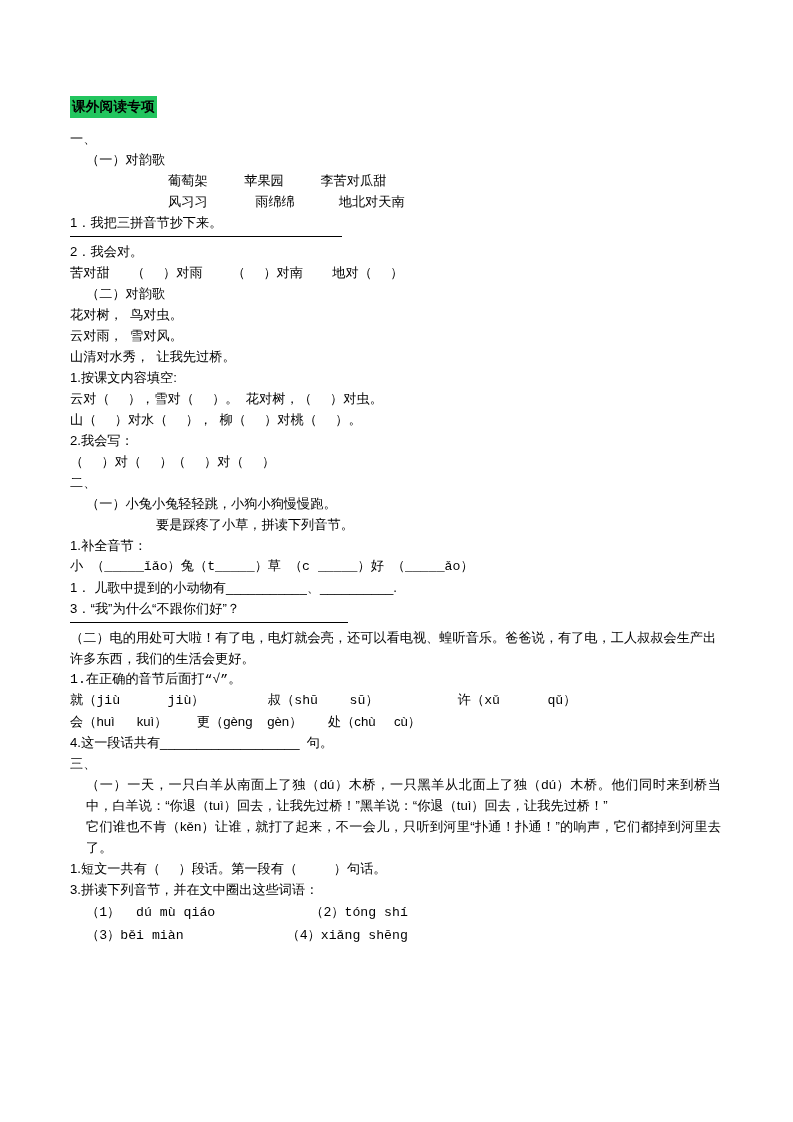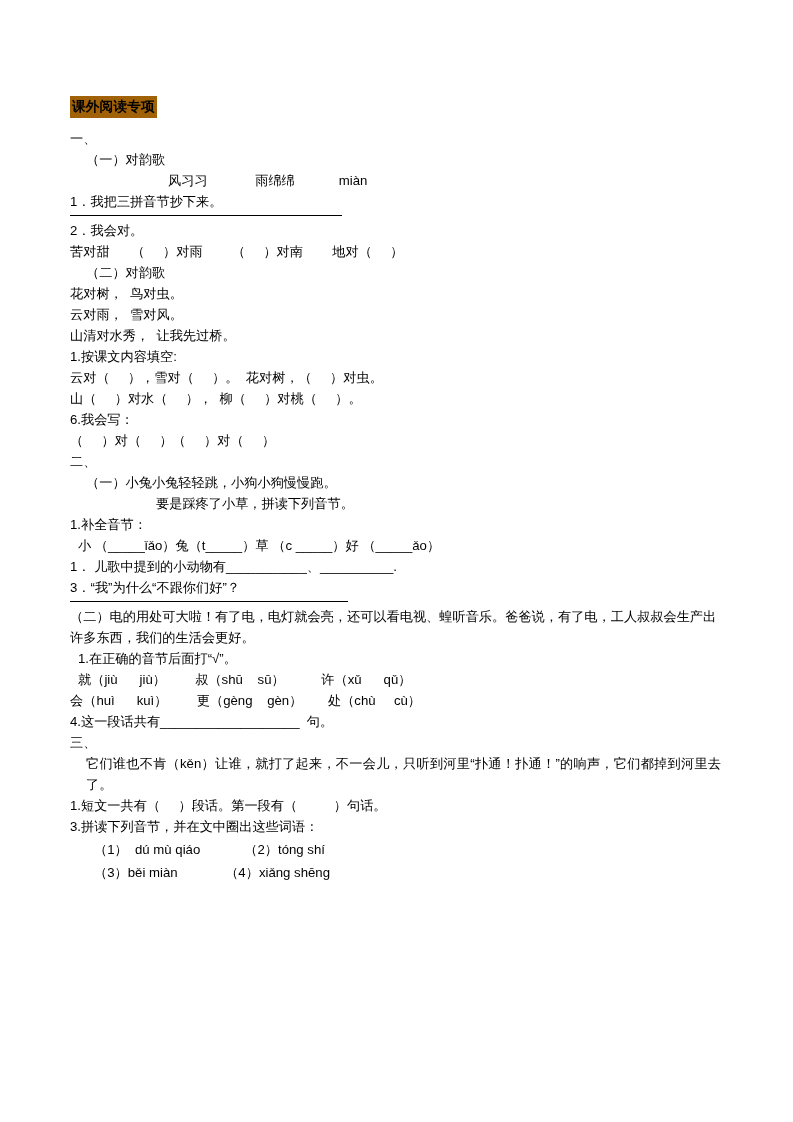--- a/index.html
+++ b/index.html
@@ -25,21 +25,21 @@
   }
   .doc {
     font-size: 13.2px;
     line-height: 21px;
   }
   .title-wrap {
     margin-bottom: 10px;
   }
   .hl-title {
     display: inline-block;
-    background: #a16207;
+    background: #22c55e;
     font-weight: bold;
     font-size: 13.6px;
     line-height: 19px;
     padding: 1px 2px 2px 2px;
     letter-spacing: 0.2px;
   }
   p {
     margin: 0;
     padding: 0;
     line-height: 21px;
@@ -56,68 +56,69 @@
     height: 0;
     margin: 3px 0 4px 0;
   }
   .blank-rule.w-short { width: 272px; }
   .blank-rule.w-long { width: 278px; }
   .just {
     text-align: justify;
     text-justify: inter-ideograph;
   }
   .pinyin {
-    font-family: Liberation Sans, sans-serif;
-    margin-left: 8px;
+    font-family: Liberation Mono, monospace;
   }
   .sec-gap { height: 2px; }
 </style>
 </head>
 <body>
 
 <div class="page">
   <div class="doc">
 
     <div class="title-wrap">
       <span class="hl-title">课外阅读专项</span>
     </div>
 
     <p class="ln">一、</p>
     <p class="ln ind-2">（一）对韵歌</p>
-    <p class="ln ind-big">风习习             雨绵绵            miàn</p>
+    <p class="ln ind-big">葡萄架          苹果园          李苦对瓜甜</p>
+    <p class="ln ind-big">风习习             雨绵绵            地北对天南</p>
     <p class="ln">1．我把三拼音节抄下来。</p>
     <div class="blank-rule w-short"></div>
     <p class="ln">2．我会对。</p>
     <p class="ln">苦对甜      （     ）对雨        （     ）对南        地对（     ）</p>
     <p class="ln ind-2">（二）对韵歌</p>
     <p class="ln">花对树，  鸟对虫。</p>
     <p class="ln">云对雨，  雪对风。</p>
     <p class="ln">山清对水秀，  让我先过桥。</p>
     <p class="ln">1.按课文内容填空:</p>
     <p class="ln">云对（     ），雪对（     ）。  花对树，（     ）对虫。</p>
     <p class="ln">山（     ）对水（     ），  柳（     ）对桃（     ）。</p>
-    <p class="ln">6.我会写：</p>
+    <p class="ln">2.我会写：</p>
     <p class="ln">（     ）对（     ）（     ）对（     ）</p>
 
     <p class="ln">二、</p>
     <p class="ln ind-2">（一）小兔小兔轻轻跳，小狗小狗慢慢跑。</p>
     <p class="ln ind-mid">要是踩疼了小草，拼读下列音节。</p>
     <p class="ln">1.补全音节：</p>
     <p class="ln pinyin">小 （_____ǐǎo）兔（t_____）草 （c _____）好 （_____ǎo）</p>
     <p class="ln">1． 儿歌中提到的小动物有___________、__________.</p>
     <p class="ln">3．“我”为什么“不跟你们好”？</p>
     <div class="blank-rule w-long"></div>
     <p class="ln ind-2 just"></p>
     <p class="ln">（二）电的用处可大啦！有了电，电灯就会亮，还可以看电视、蝗听音乐。爸爸说，有了电，工人叔叔会生产出许多东西，我们的生活会更好。</p>
     <p class="ln pinyin">1.在正确的音节后面打“√”。</p>
     <p class="ln pinyin">就（jiù      jiù）        叔（shū    sū）          许（xǔ      qǔ）</p>
     <p class="ln">会（huì      kuì）        更（gèng    gèn）       处（chù     cù）</p>
     <p class="ln">4.这一段话共有___________________  句。</p>
 
     <p class="ln">三、</p>
+    <p class="ln ind-2 just">（一）一天，一只白羊从南面上了独（dú）木桥，一只黑羊从北面上了独（dú）木桥。他们同时来到桥当中，白羊说：“你退（tuì）回去，让我先过桥！”黑羊说：“你退（tuì）回去，让我先过桥！”</p>
     <p class="ln ind-2 just">它们谁也不肯（kěn）让谁，就打了起来，不一会儿，只听到河里“扑通！扑通！”的响声，它们都掉到河里去了。</p>
     <p class="ln">1.短文一共有（     ）段话。第一段有（          ）句话。</p>
     <p class="ln">3.拼读下列音节，并在文中圈出这些词语：</p>
     <div class="sec-gap"></div>
     <p class="ln ind-2 pinyin">（1）  dú mù qiáo            （2）tóng shí</p>
     <div class="sec-gap"></div>
     <p class="ln ind-2 pinyin">（3）běi miàn             （4）xiǎng shēng</p>
 
   </div>
 </div>

